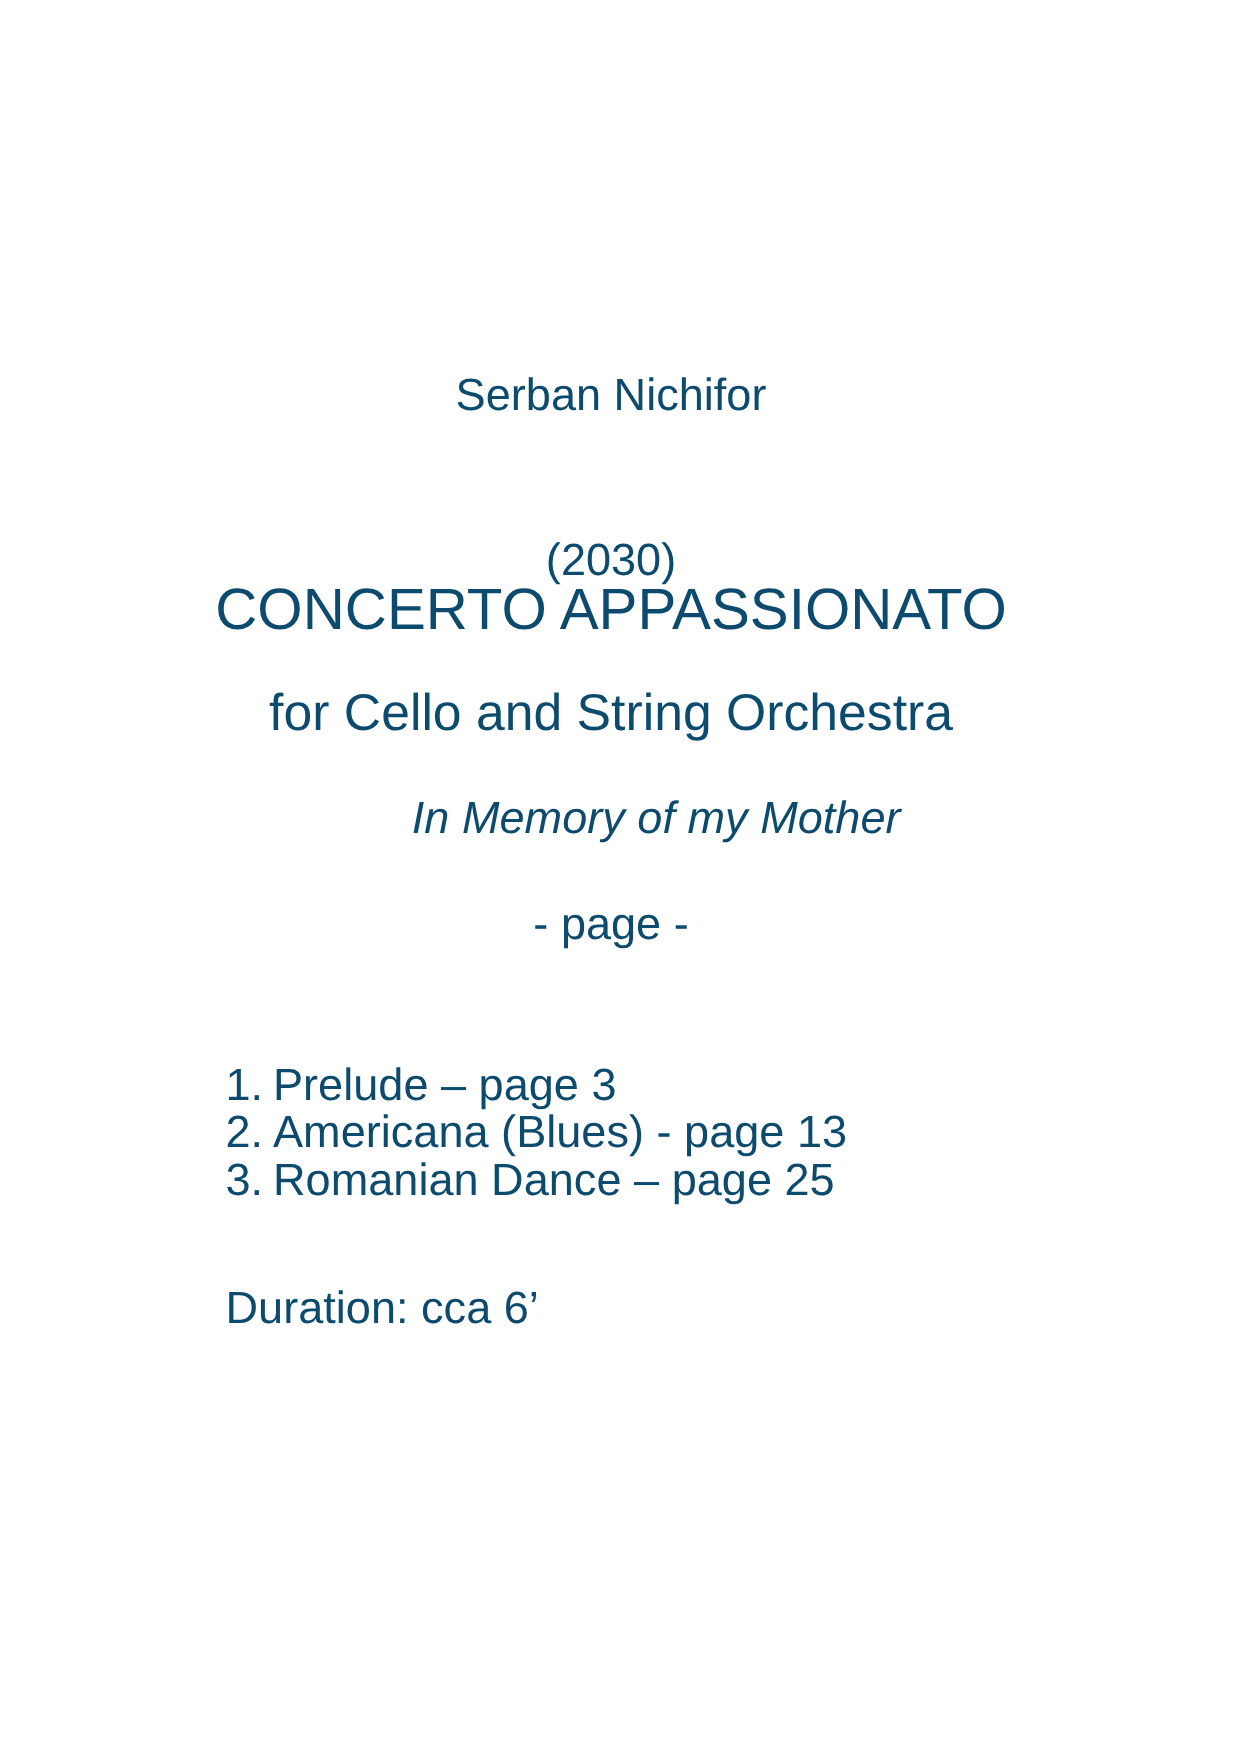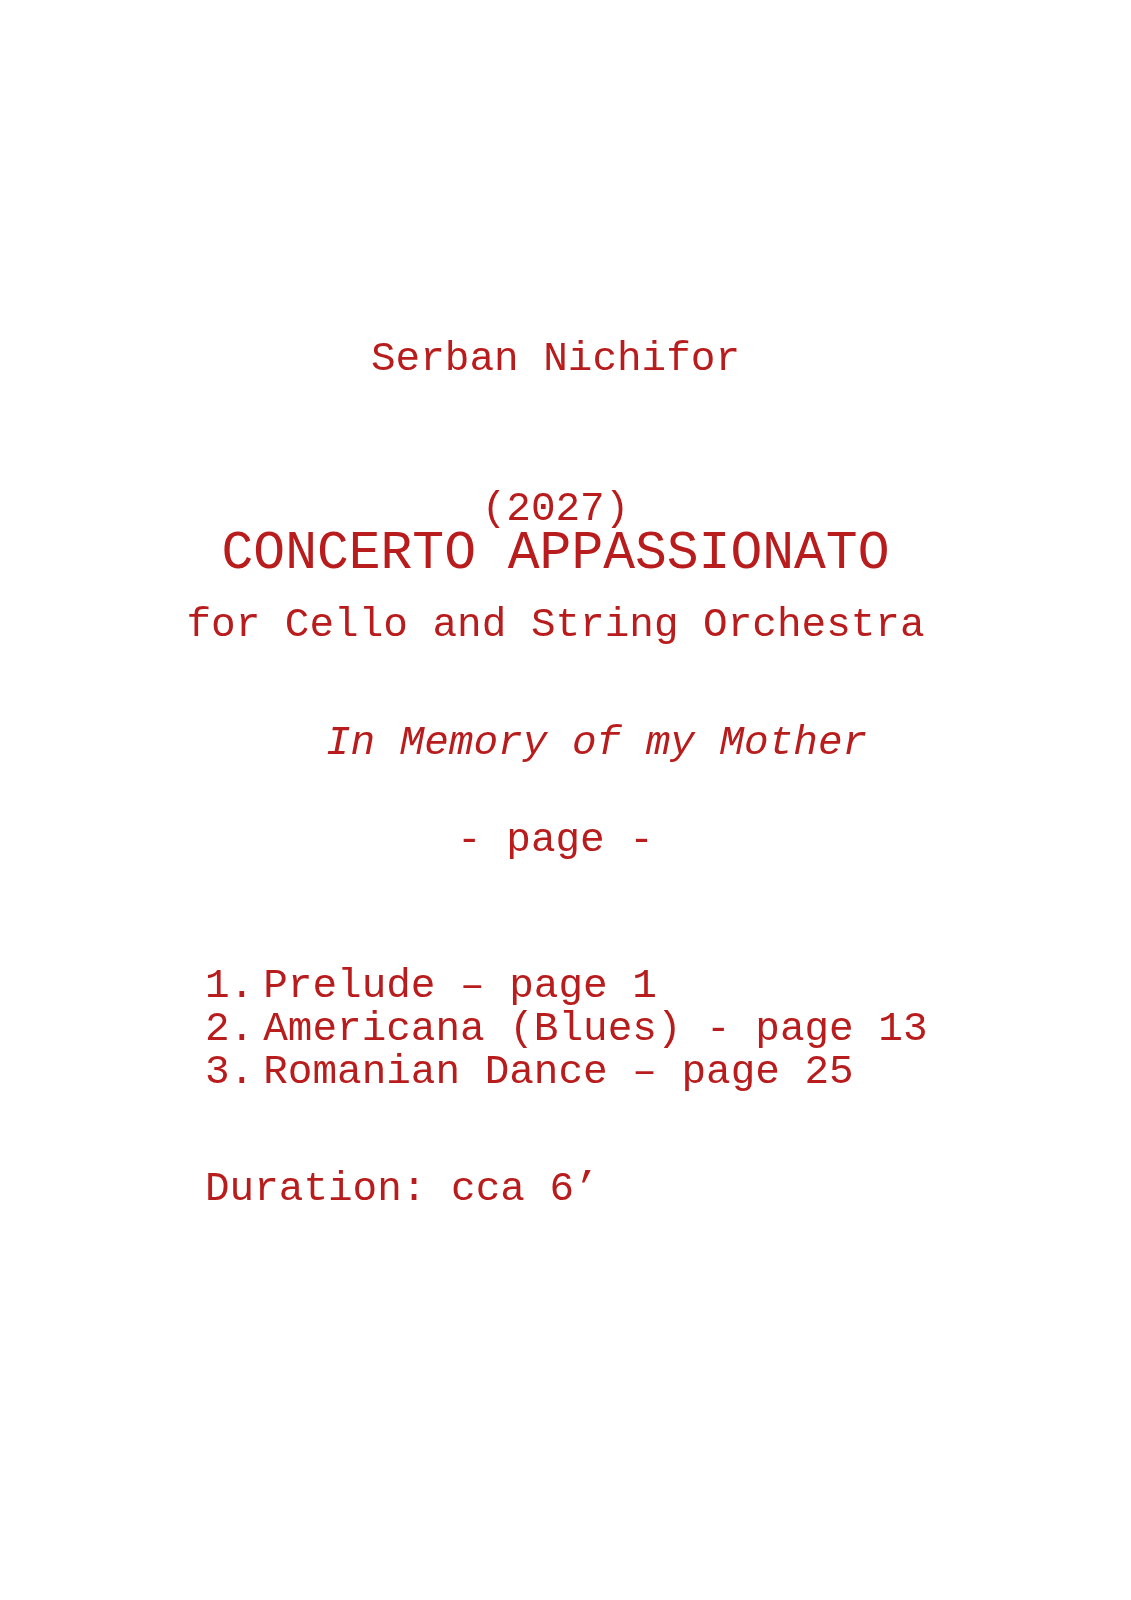--- a/index.html
+++ b/index.html
@@ -5,44 +5,44 @@
   html, body {
     margin: 0;
     padding: 0;
     background: #ffffff;
   }
   .page {
     position: relative;
     width: 1131px;
     height: 1600px;
     background: #ffffff;
-    color: #b91c1c;
-    font-family: Liberation Mono, monospace;
+    color: #0c4a6e;
+    font-family: Liberation Sans, sans-serif;
     overflow: hidden;
   }
   .centered {
     position: absolute;
     left: 0;
     width: 1111px;
     text-align: center;
     white-space: pre;
   }
   .author-block {
     top: 234px;
     font-size: 41px;
     line-height: 50px;
   }
   .work-title {
     top: 528px;
     font-size: 53px;
     line-height: 1;
   }
   .work-subtitle {
-    top: 605px;
-    font-size: 41px;
+    top: 624px;
+    font-size: 47px;
     line-height: 1;
   }
   .dedication {
     top: 723px;
     font-size: 41px;
     line-height: 1;
     font-style: italic;
     padding-left: 41px;
   }
   .score-label {
@@ -75,34 +75,34 @@
     line-height: 1;
   }
 </style>
 </head>
 <body>
 
 <div class="page">
 
   <div class="centered author-block">
     <div>Serban Nichifor</div>
-    <div>(2027)</div>
+    <div>(2030)</div>
   </div>
 
   <div class="centered work-title">CONCERTO APPASSIONATO</div>
 
   <div class="centered work-subtitle">for Cello and String Orchestra</div>
 
   <div class="centered dedication">In Memory of my Mother</div>
 
   <div class="centered score-label">- page -</div>
 
   <div class="movements">
     <div class="movement">
-      <span class="mnum">1.</span><span>Prelude – page 1</span>
+      <span class="mnum">1.</span><span>Prelude – page 3</span>
     </div>
     <div class="movement">
       <span class="mnum">2.</span><span>Americana (Blues) - page 13</span>
     </div>
     <div class="movement">
       <span class="mnum">3.</span><span>Romanian Dance – page 25</span>
     </div>
   </div>
 
   <div class="duration">Duration: cca 6’</div>

